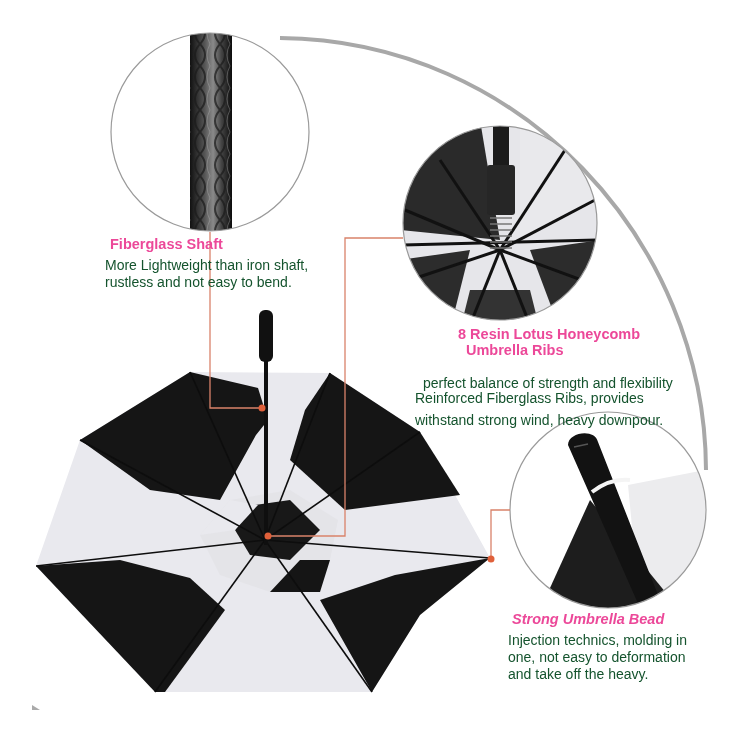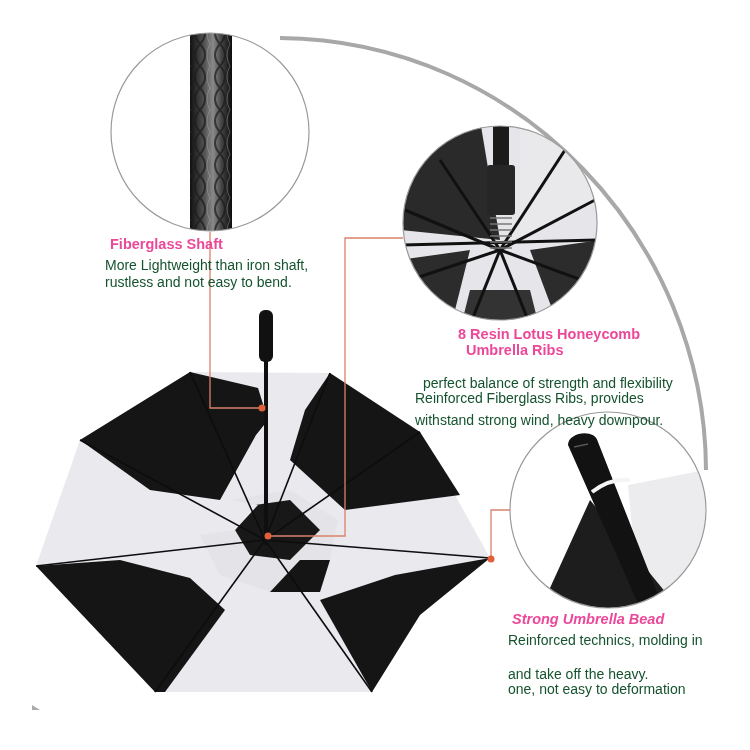--- a/index.html
+++ b/index.html
@@ -136,16 +136,16 @@
 <div>
   <div class="title" style="left:450px; top:326px;padding-left:8px;">8 Resin Lotus Honeycomb</div>
   <div class="title" style="left:466px; top:342px;">Umbrella Ribs</div>
   <div class="desc" style="left:415px; top:358px;margin-top:32px;">Reinforced Fiberglass Ribs, provides</div>
   <div class="desc" style="left:415px; top:375px;padding-left:8px;">perfect balance of strength and flexibility</div>
   <div class="desc" style="left:415px; top:412px;">withstand strong wind, heavy downpour.</div>
 </div>
 
 <div>
   <div class="title" style="left:512px; top:611px;font-style:italic;">Strong Umbrella Bead</div>
-  <div class="desc" style="left:508px; top:632px;">Reinforced technics, molding in</div>
-  <div class="desc" style="left:508px; top:649px;margin-top:32px;">one, not easy to deformation</div>
+  <div class="desc" style="left:508px; top:632px;">Injection technics, molding in</div>
+  <div class="desc" style="left:508px; top:649px;">one, not easy to deformation</div>
   <div class="desc" style="left:508px; top:666px;">and take off the heavy.</div>
 </div>
 
 </body></html>

